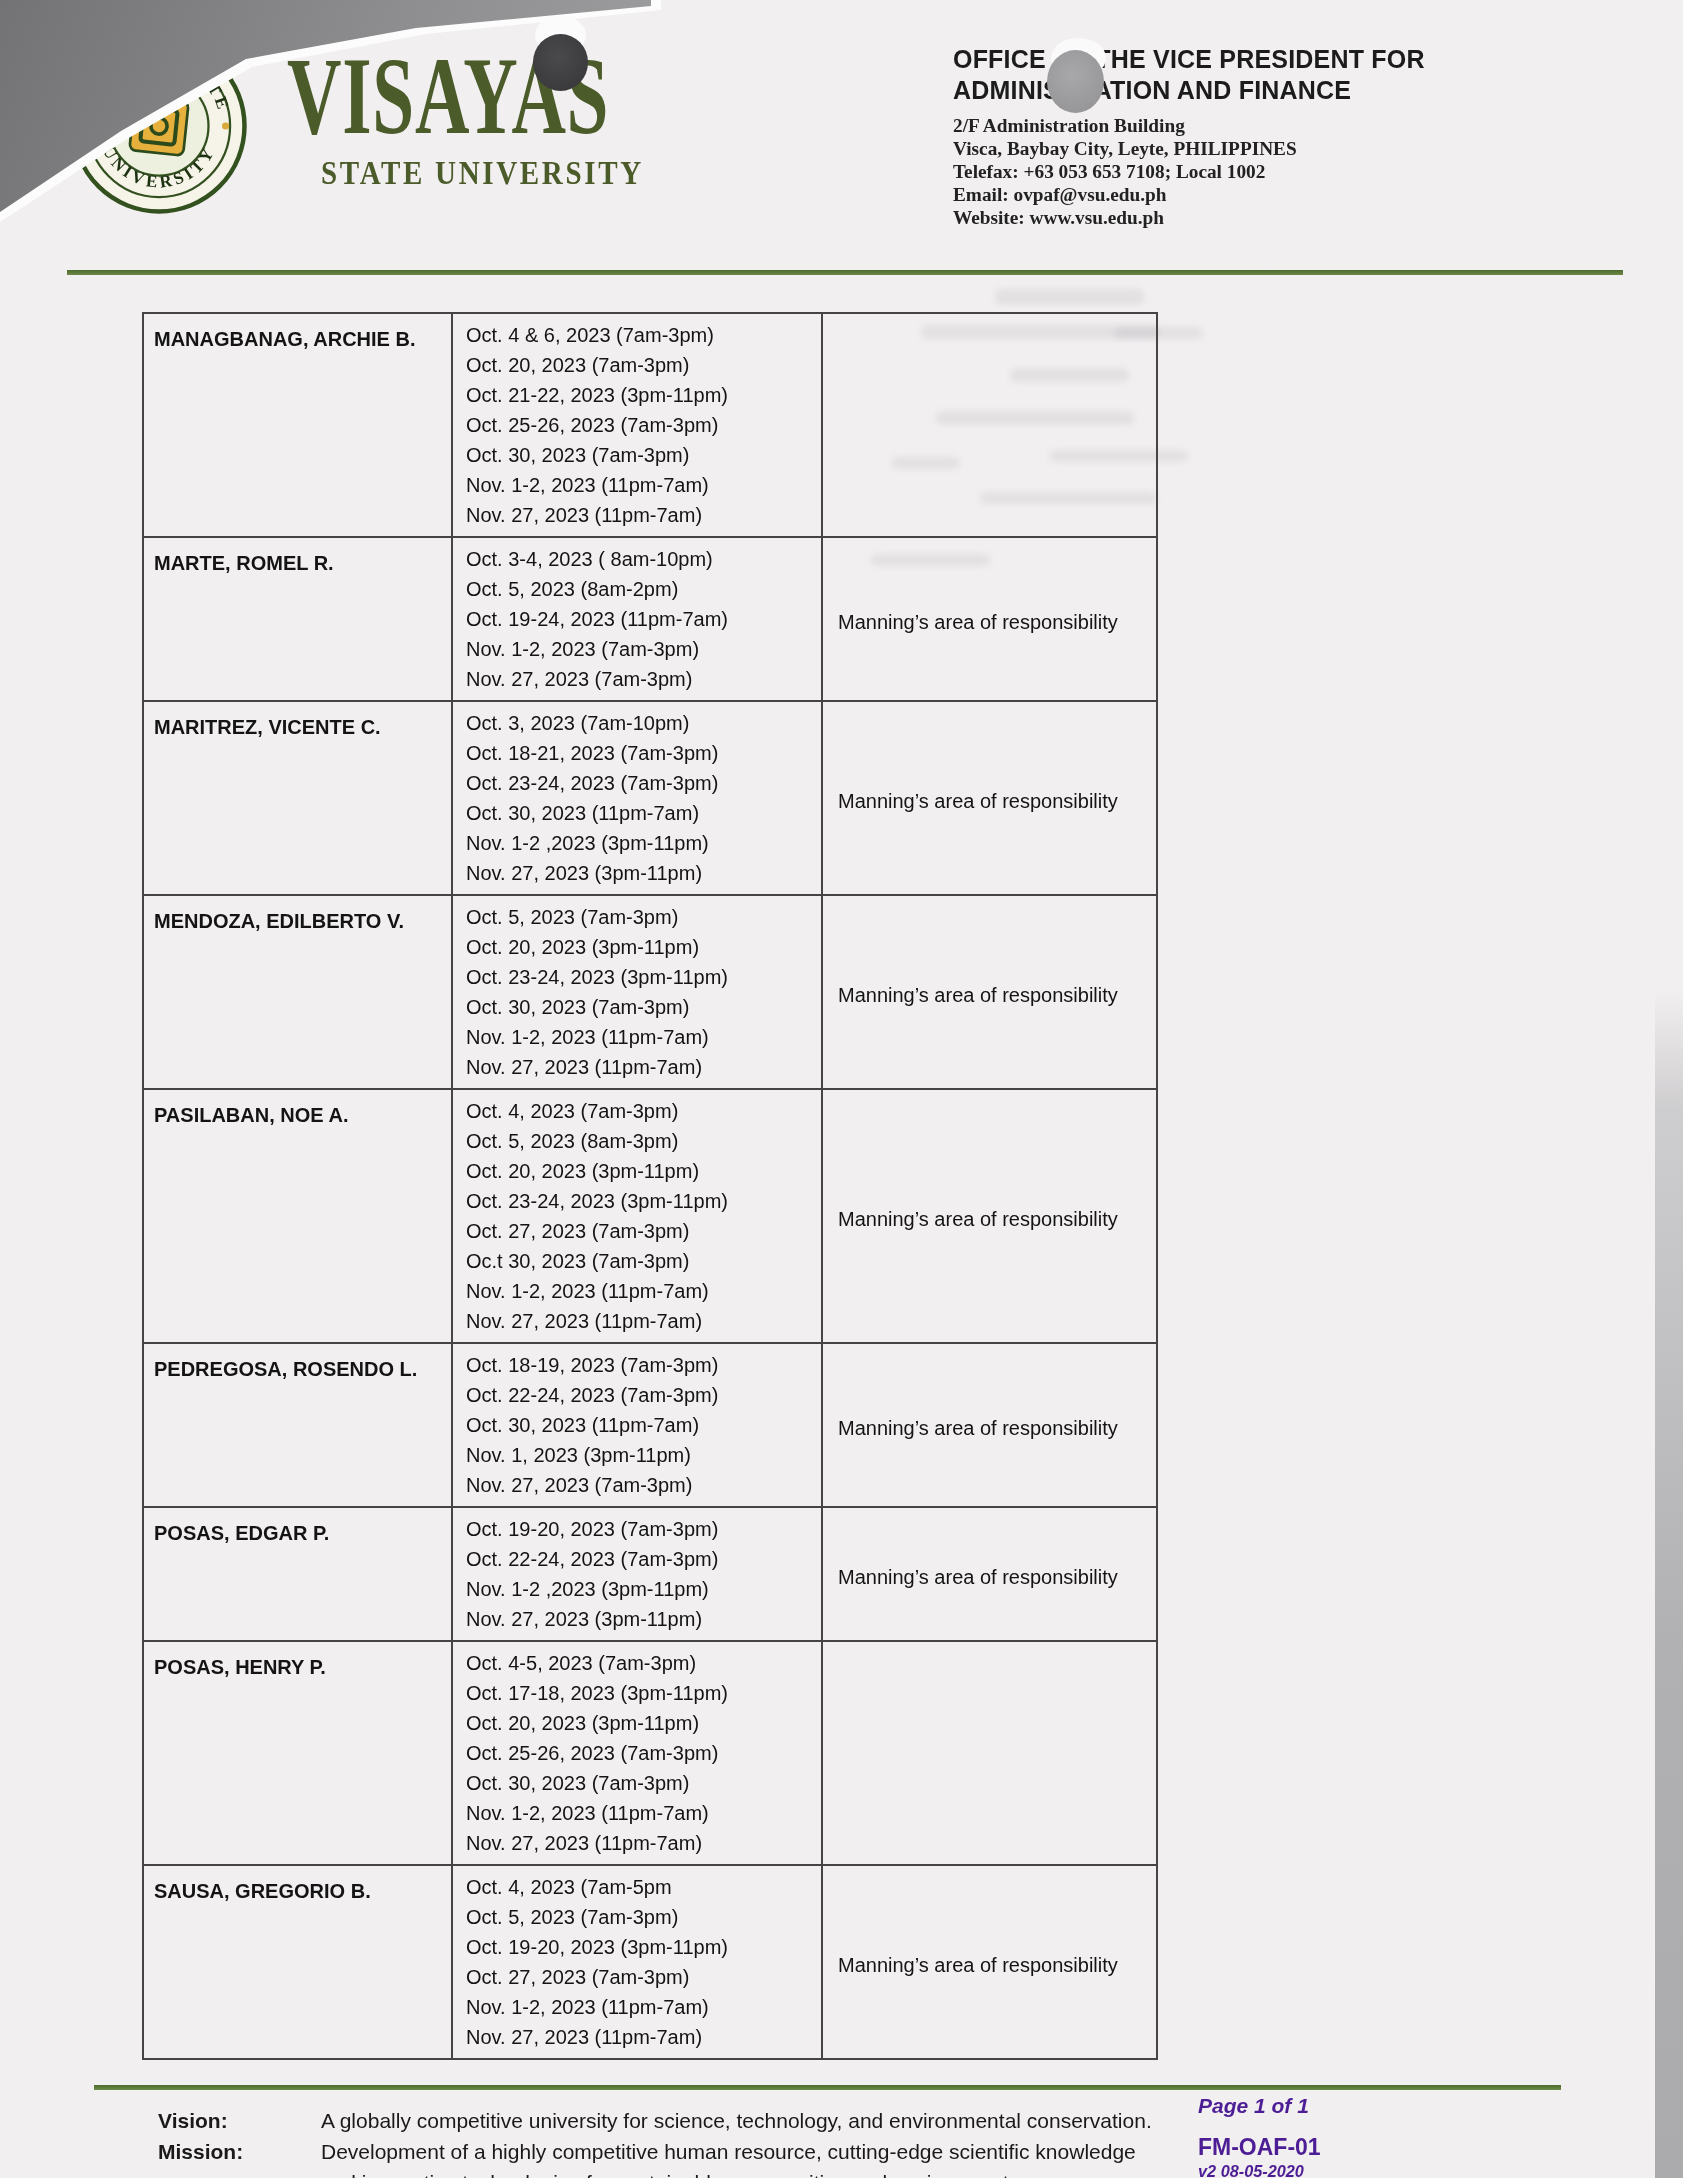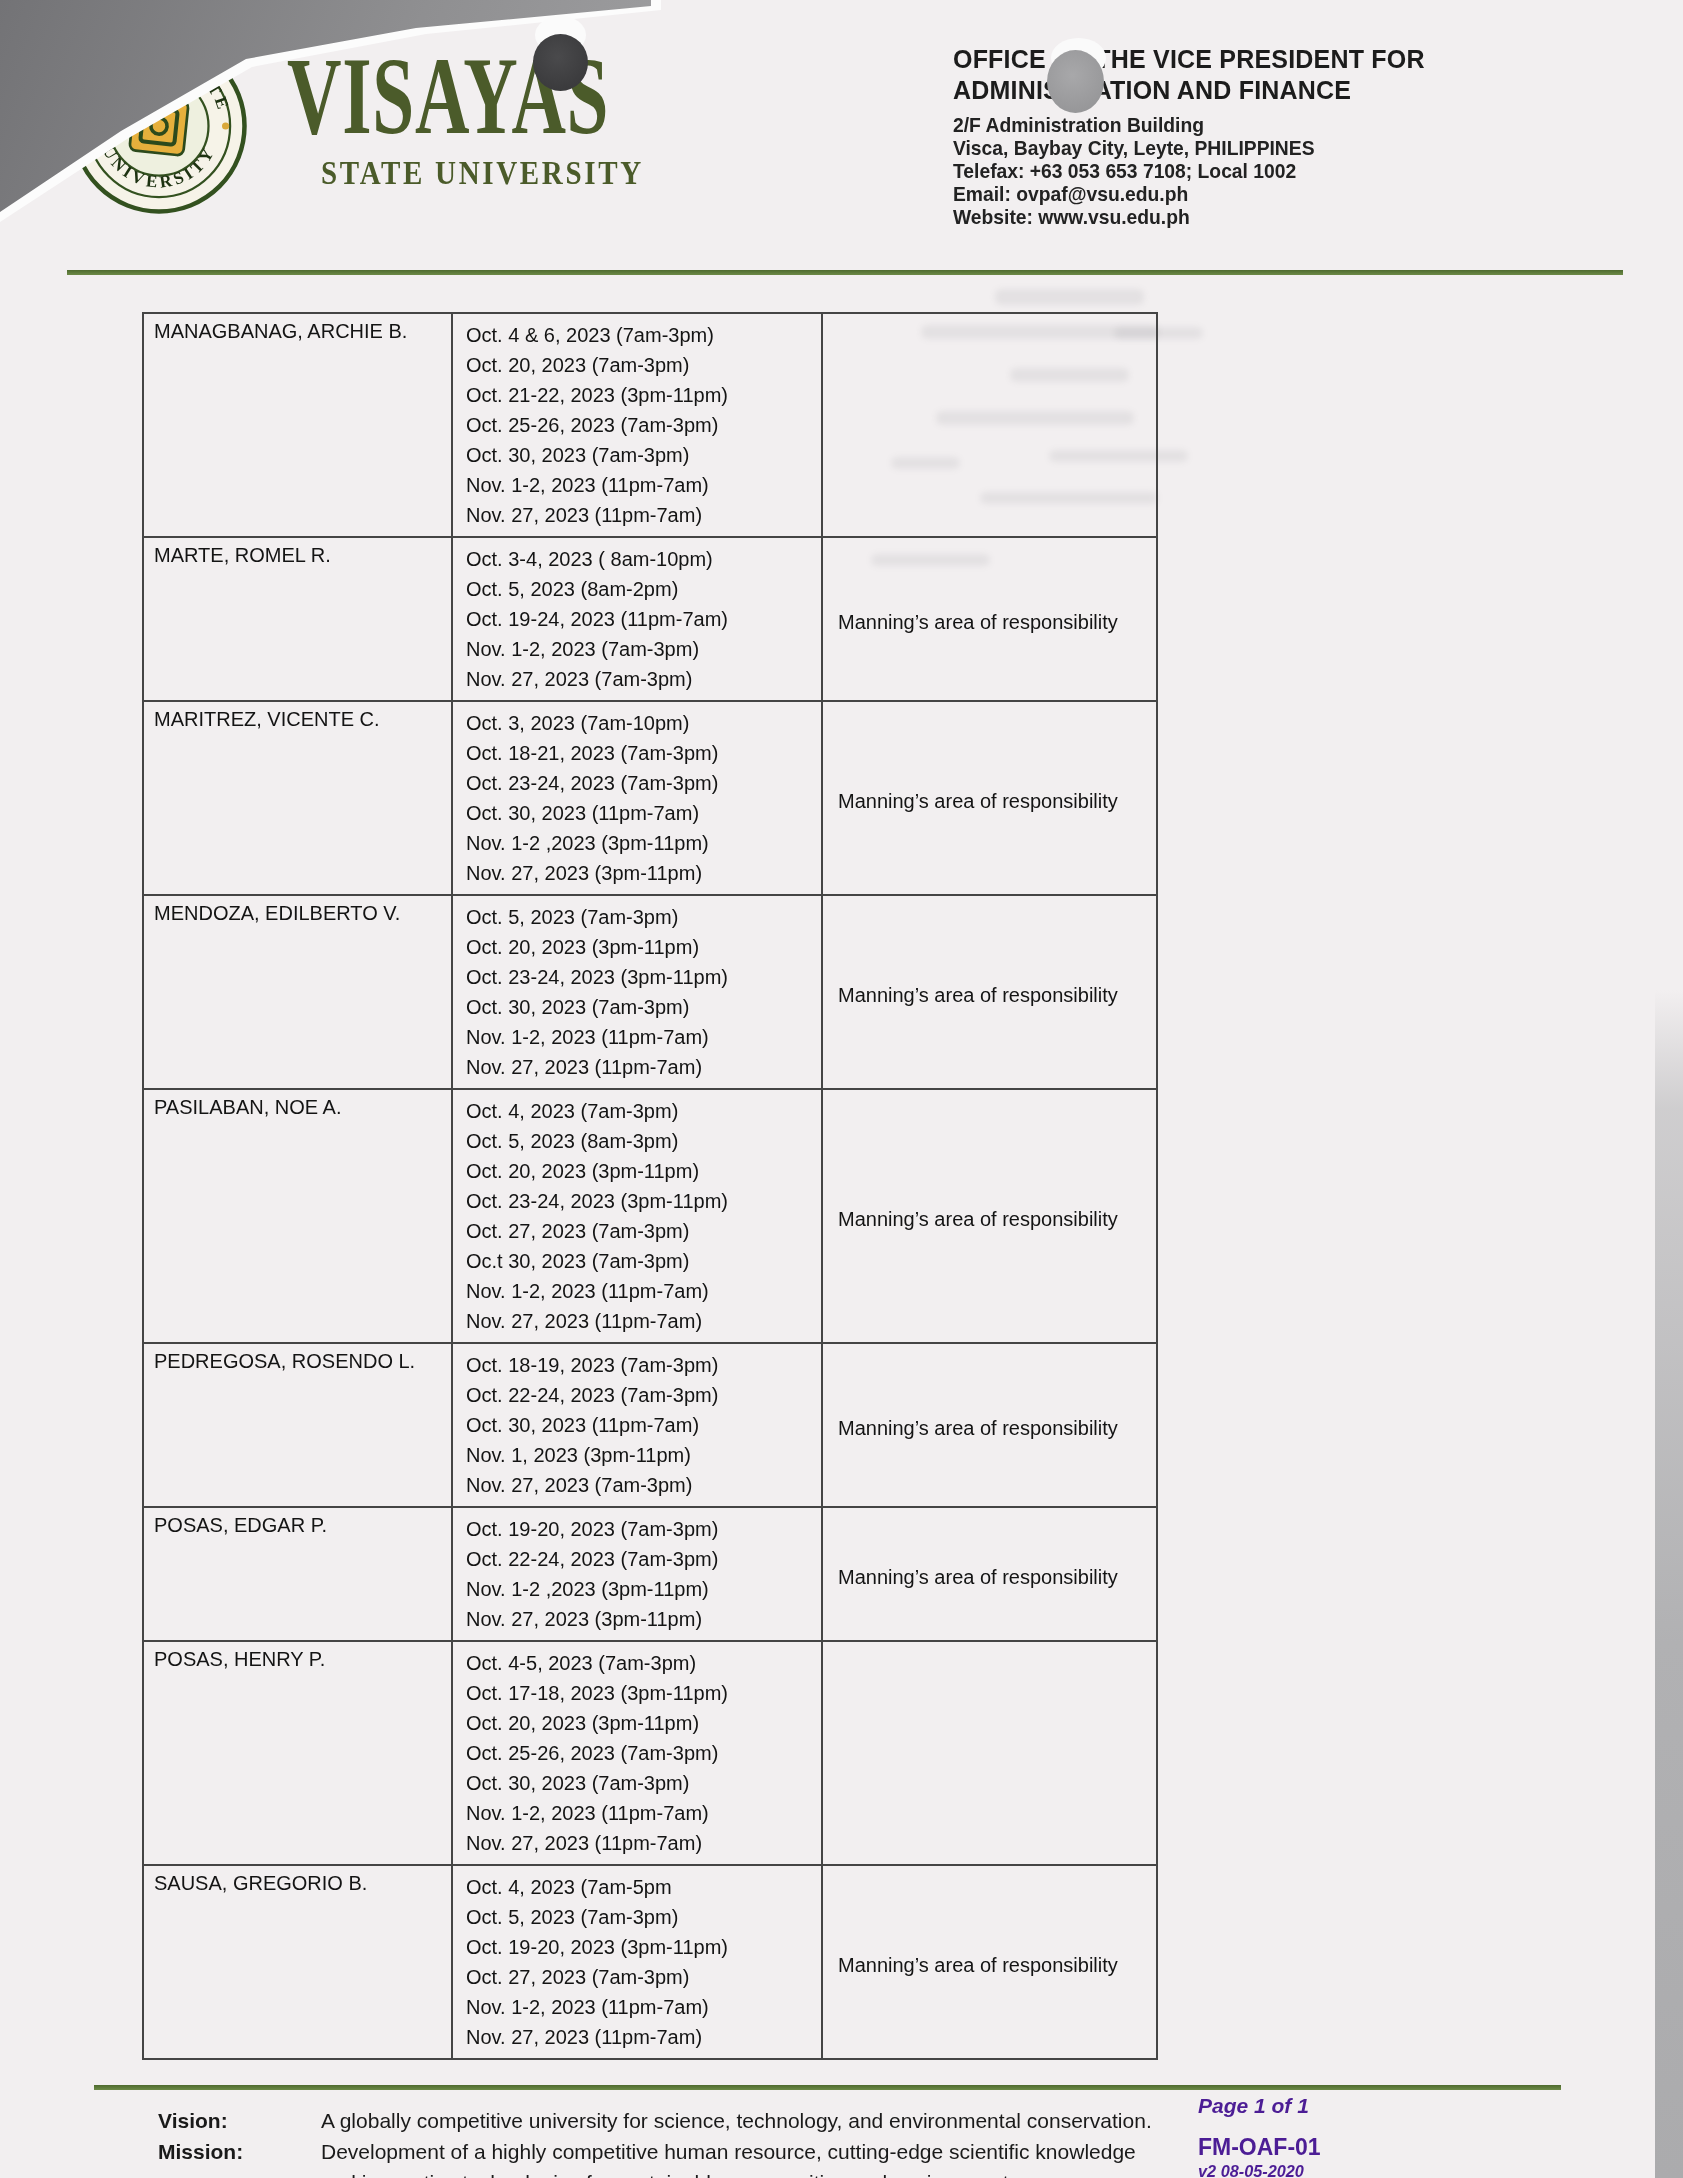--- a/index.html
+++ b/index.html
@@ -23,29 +23,29 @@
 
   
   .seal{position:absolute;left:69px;top:36px;width:180px;height:180px;z-index:2;}
   .wordmark{position:absolute;left:248px;top:40px;z-index:3;color:#4b5b2a;margin-left:39px;}
   .wordmark .big{font-family:"Liberation Serif",serif;font-weight:bold;font-size:111px;line-height:111px;
     letter-spacing:1px;transform:scaleX(.68);transform-origin:left top;white-space:nowrap;}
   .wordmark .sub{font-family:"Liberation Serif",serif;font-weight:bold;font-size:33px;letter-spacing:3px;
     transform:scaleX(.88);transform-origin:left top;margin:4px 0 0 34px;white-space:nowrap;}
   .office{position:absolute;left:953px;top:44px;z-index:1;color:#1c1c1c;}
   .office .o-line{font-size:25px;font-weight:bold;line-height:31px;letter-spacing:0.2px;}
-  .office .addr{margin-top:8px;font-size:19.3px;font-weight:600;line-height:23px;color:#222;}
+  .office .addr{margin-top:8px;font-size:19.3px;font-weight:600;line-height:23px;color:#222;font-family:Liberation Serif, serif;}
   .rule{position:absolute;height:5px;background:linear-gradient(180deg,#4e6a2e 0%,#6d8a47 100%);z-index:3;}
   .rule-top{left:67px;top:270px;width:1556px;}
   .rule-bottom{left:94px;top:2085px;width:1467px;}
 
   
   .sched{position:absolute;left:142px;top:312px;z-index:2;border-collapse:collapse;table-layout:fixed;width:952px;}
   .sched td{border:2px solid #454545;font-size:20px;line-height:30px;color:#141414;overflow:hidden;}
-  .sched .c-name{width:291px;vertical-align:top;padding:2px 6px 6px 10px;}
+  .sched .c-name{width:291px;vertical-align:top;padding:10px 6px 6px 10px;font-weight:bold;}
   .sched .c-dates{width:349px;vertical-align:top;padding:6px 6px 6px 13px;border-radius:11px;}
   .sched .c-remark{width:312px;vertical-align:middle;padding:6px 6px 0 15px;}
   .date-line{white-space:nowrap;}
 
   
   .vm{position:absolute;left:158px;top:2105px;z-index:2;font-size:21px;line-height:31px;color:#1a1a1a;width:1188px;}
   .vm-row{display:flex;}
   .vm-label{width:163px;font-weight:bold;flex:0 0 163px;}
   .vm-text{flex:1;}
   .foot-right{position:absolute;left:1198px;top:2093px;width:327px;text-align:left;z-index:2;color:#4c1d95;}

